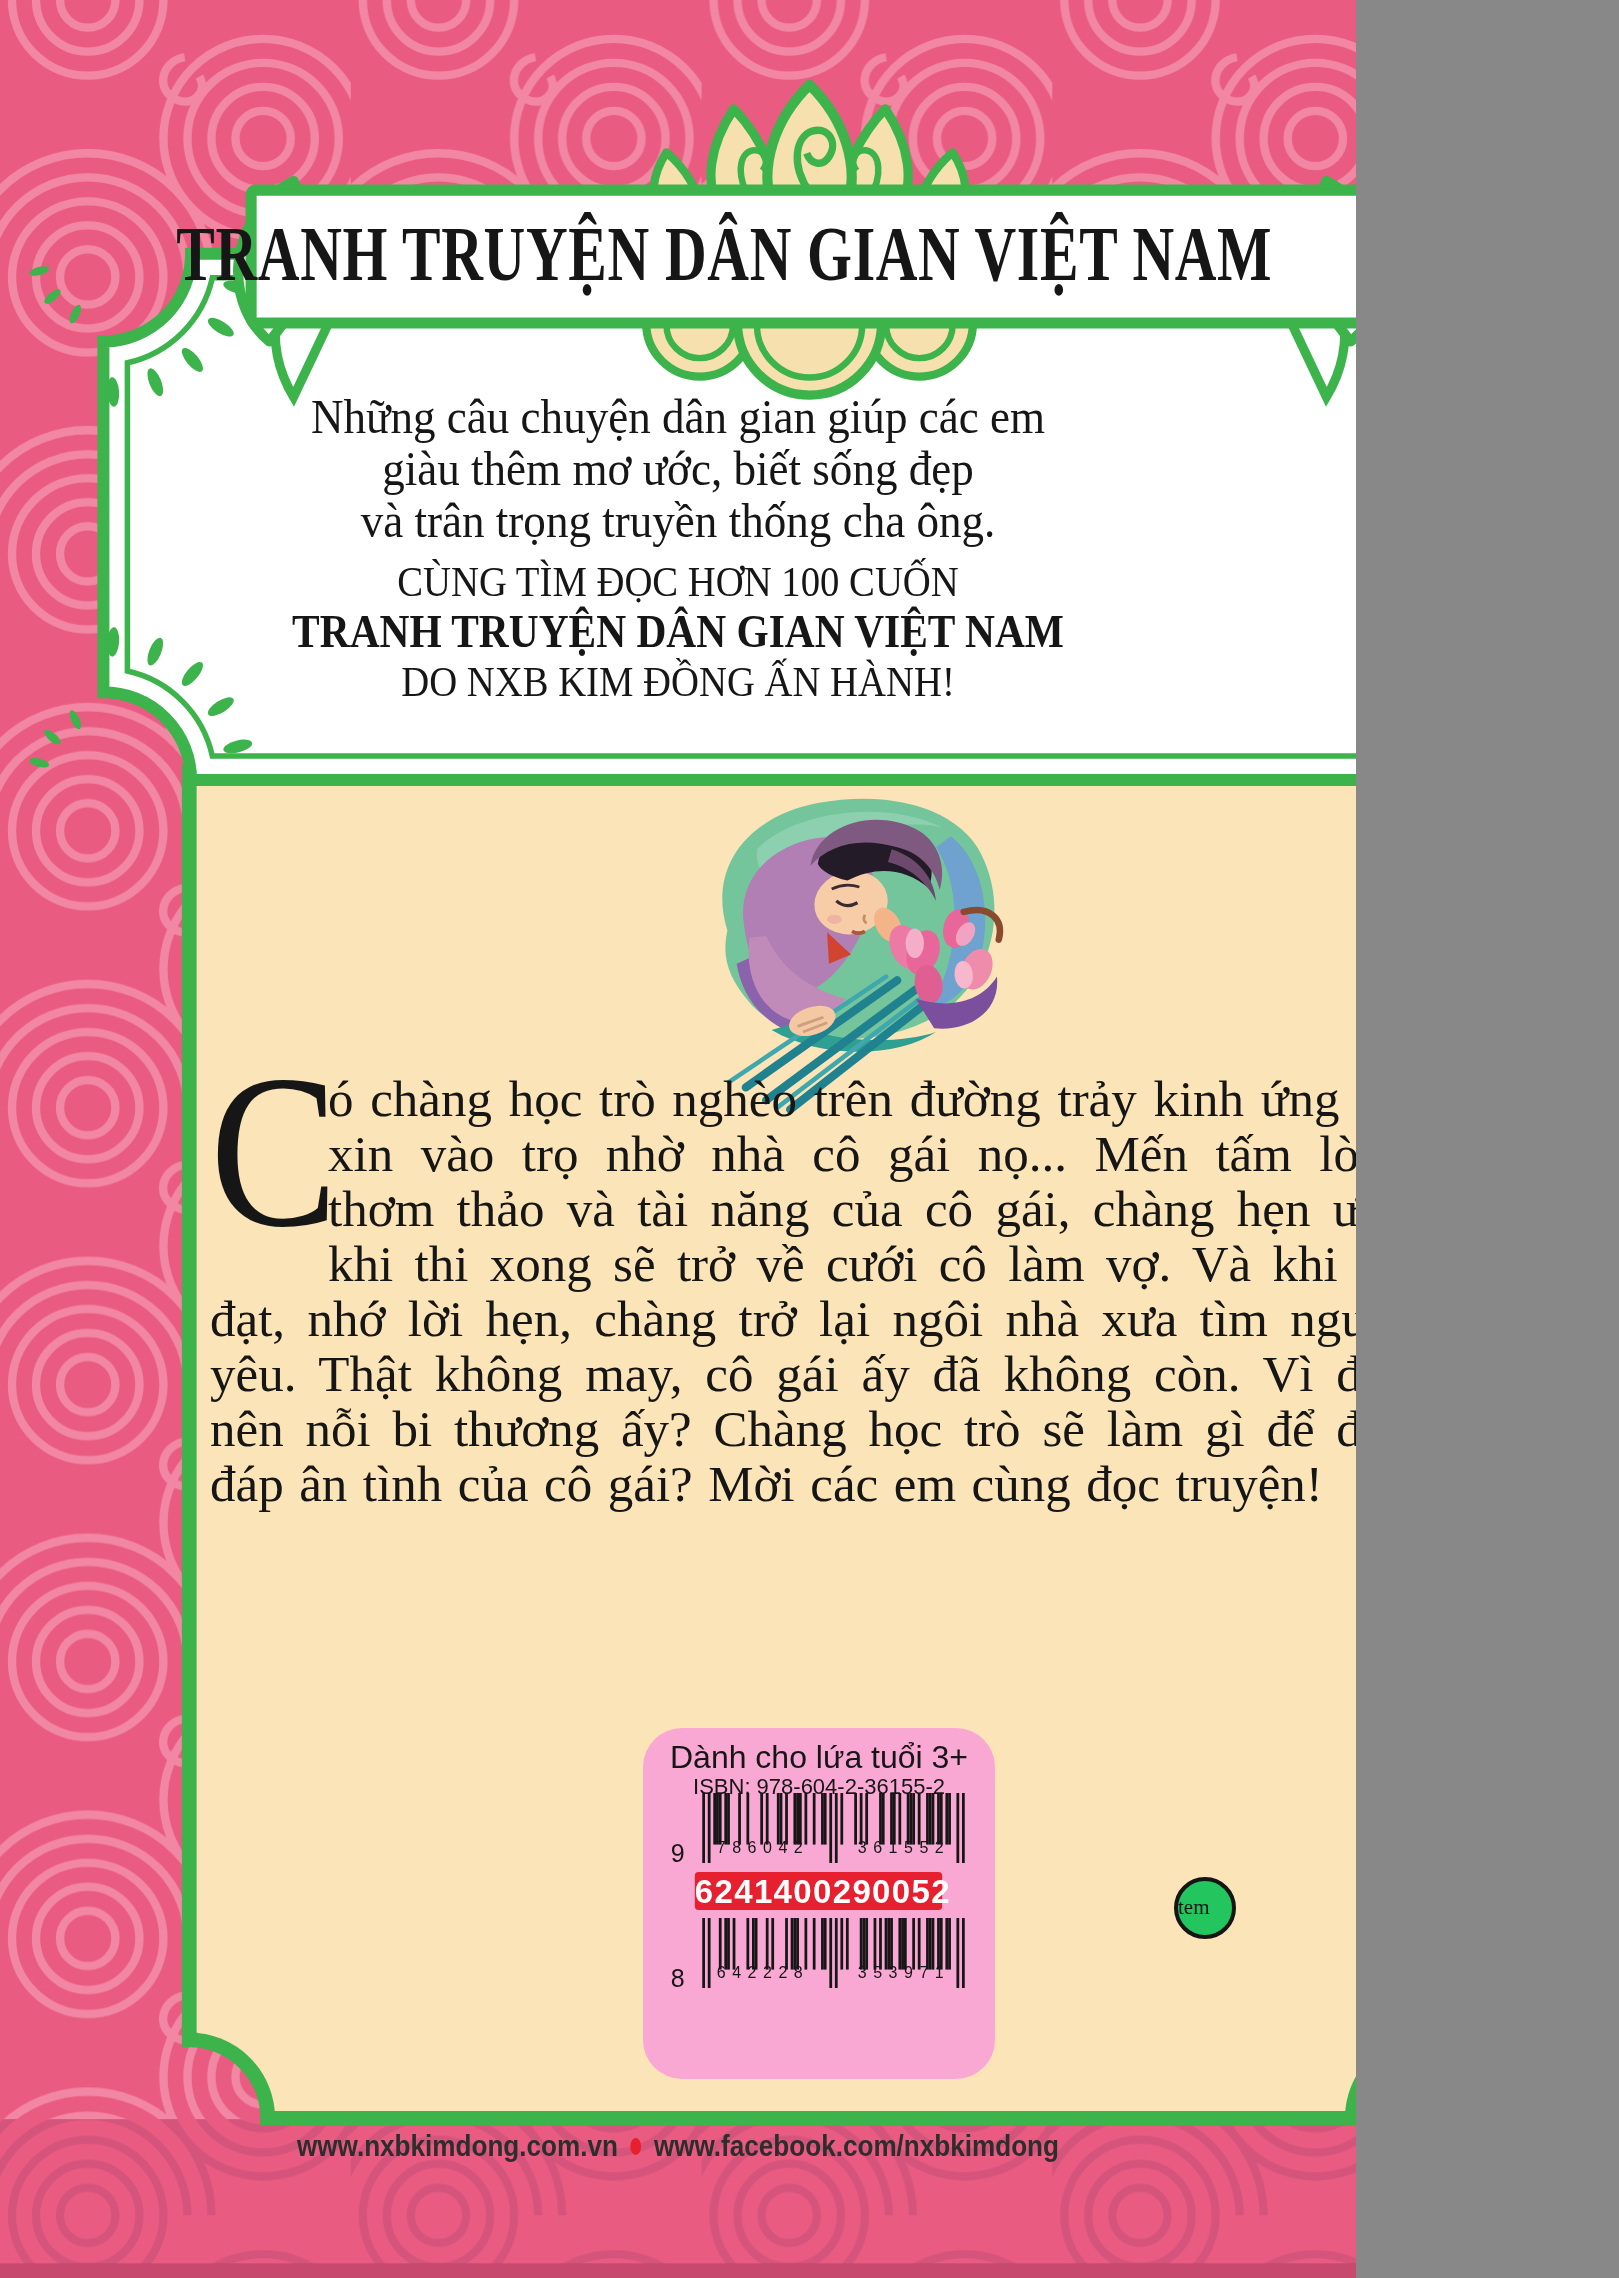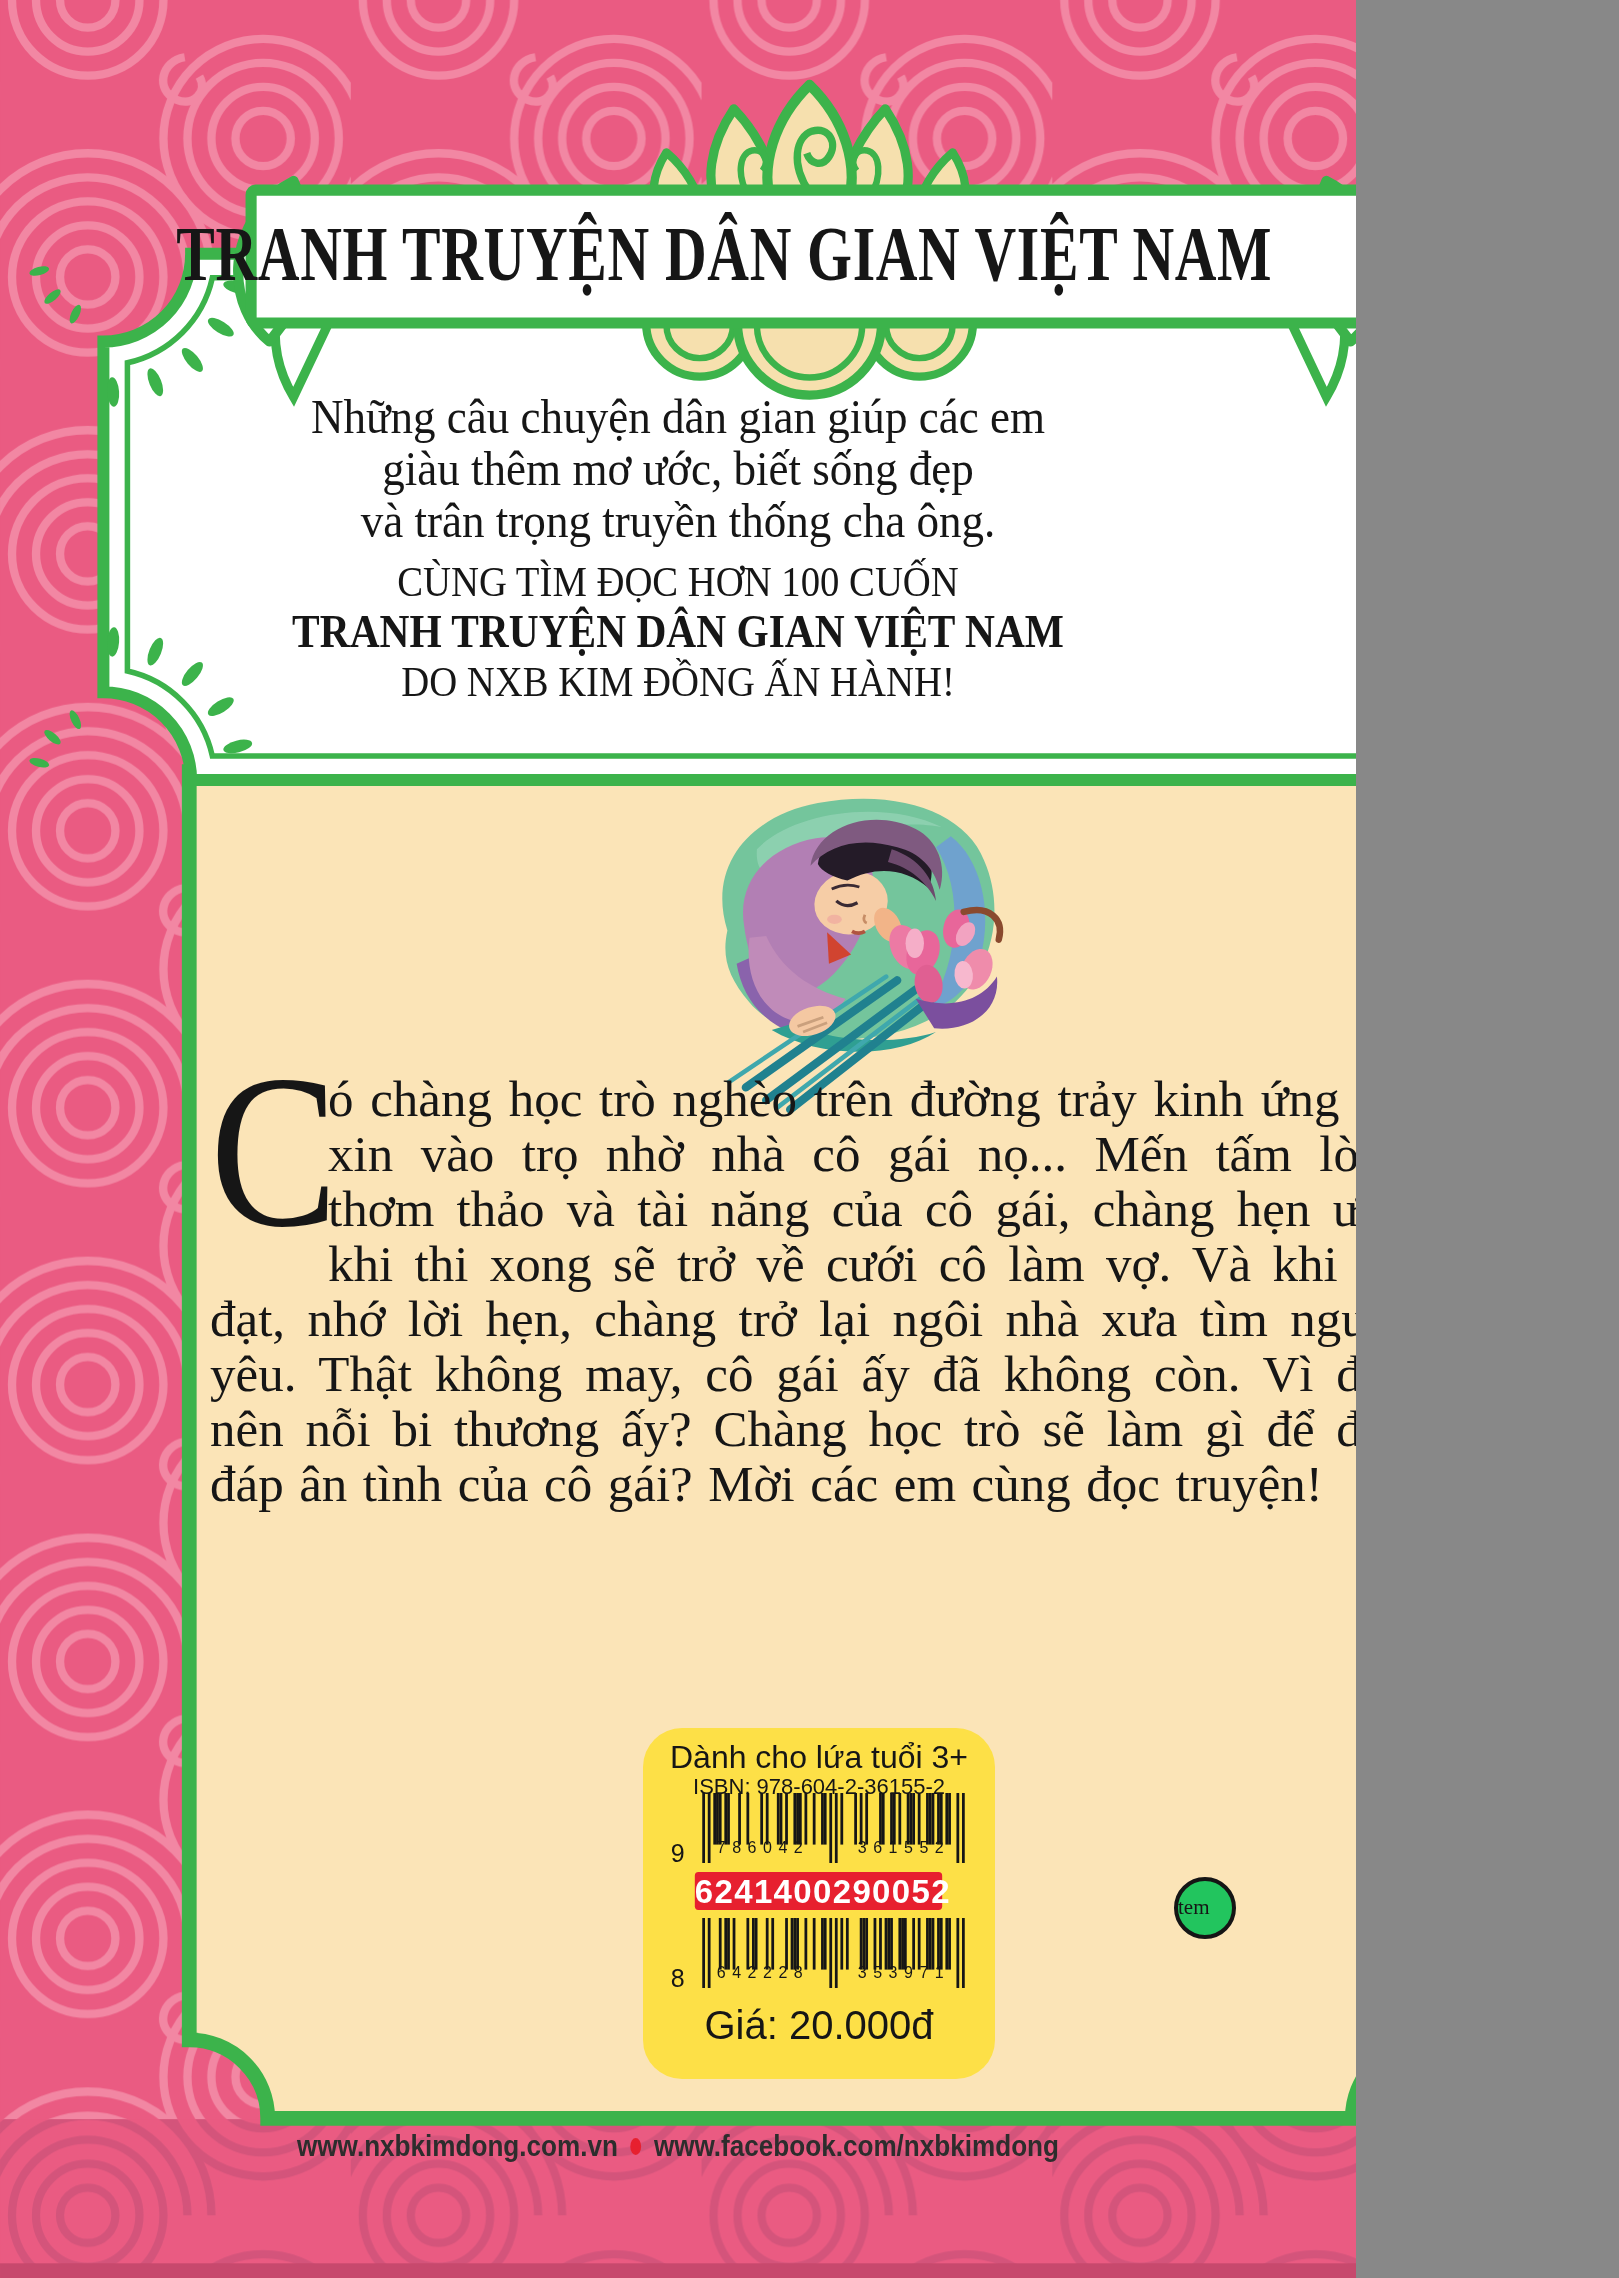--- a/index.html
+++ b/index.html
@@ -15,21 +15,21 @@
   
   .title{top:209px;font-size:78px;font-weight:700;letter-spacing:0.9px;transform:scaleX(.74);transform-origin:center;white-space:nowrap;}
   
   .intro{top:391px;font-size:49px;line-height:52px;transform:scaleX(.92);transform-origin:center;}
   .promo{top:557px;font-size:43px;line-height:50px;transform:scaleX(.9);transform-origin:center;}
   .promo .b2{font-weight:700;font-size:46px;}
   
   .story{left:210px;top:1072px;width:1200px;font-size:51px;line-height:55px;text-align:justify;word-spacing:2.8px;}
   .dropcap{float:left;width:118px;height:170px;font-size:218px;line-height:159px;transform:scaleX(.88);transform-origin:left top;}
   
-  .label{left:643px;top:1728px;width:352px;height:351px;background:#fde047;border-radius:39px;
+  .label{left:643px;top:1728px;width:352px;height:351px;background:#f9a8d4;border-radius:39px;
          font-family:"Liberation Sans","DejaVu Sans",sans-serif;}
   .label .age{position:absolute;top:11px;left:0;right:0;text-align:center;font-size:32px;font-weight:500;}
   .label .isbn{position:absolute;top:46px;left:0;right:0;text-align:center;font-size:22px;}
   .ean{position:absolute;left:26px;width:305px;height:94px;}
   .ean .lead{position:absolute;left:1.8px;top:46px;font-size:25px;}
   .ean .bars{position:absolute;left:33px;top:0;}
   .ean .digs{position:absolute;left:33px;top:46px;width:263px;display:flex;justify-content:space-between;padding:0 14.8px;box-sizing:border-box;font-size:16px;letter-spacing:6.5px;}
   .ean1{top:65px;} .ean2{top:190px;}
   .codebox{position:absolute;left:48px;top:144px;width:255px;height:38px;background:var(--red);border-radius:3.7px;
            color:#fff;font-size:34px;font-weight:700;letter-spacing:1.4px;text-align:center;line-height:38px;transform:scaleX(.97);}
@@ -307,21 +307,20 @@
             <rect x="264" y="0" width="3" height="56" fill="#161616"></rect>
             <rect x="267" y="0" width="3" height="56" fill="#161616"></rect>
             <rect x="276" y="0" width="3" height="76" fill="#161616"></rect>
             <rect x="282" y="0" width="3" height="76" fill="#161616"></rect>
           </svg></div>
       <div class="digs">
         <span>642228</span>
         <span>353971</span>
       </div>
     </div>
-    <div class="price">Giá: 20.000đ</div>
   </div>
 
   <div class="abs stamp">tem</div>
 
   <div class="abs footer">
     <span>www.nxbkimdong.com.vn</span>
     <span class="dot"></span>
     <span>www.facebook.com/nxbkimdong</span>
   </div>
 

